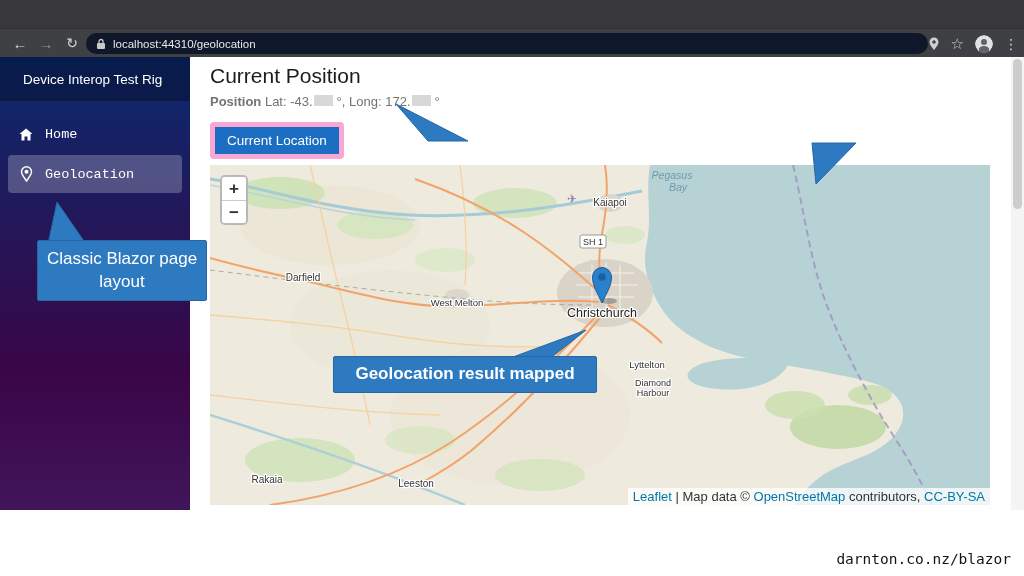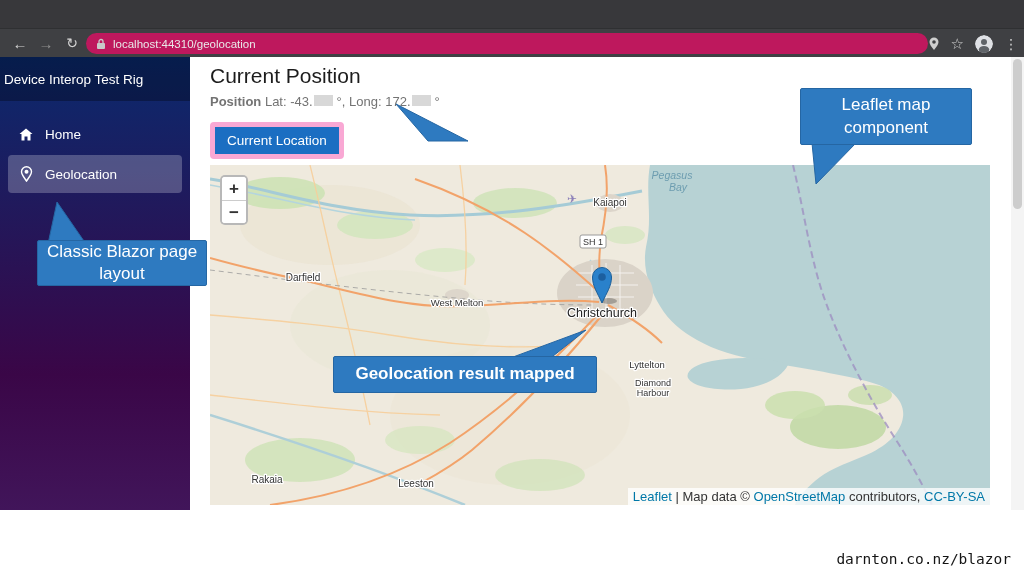--- a/index.html
+++ b/index.html
@@ -6,34 +6,34 @@
   body { font-family:"Liberation Sans",sans-serif; background:#fff; }
   .screen { position:relative; width:1024px; height:576px; background:#fff; overflow:hidden; }
 
   
   .tab-strip { position:absolute; left:0; top:0; width:1024px; height:28px; background:#38383b; }
   .toolbar { position:absolute; left:0; top:28px; width:1024px; height:29px; background:#3f4043; border-top:1px solid rgba(0,0,0,0.25); }
   .nav-btn { position:absolute; top:0; height:29px; width:24px; text-align:center; line-height:29px; color:#d4d4d4; font-size:15px; }
   .nav-btn.back { left:8px; }
   .nav-btn.fwd  { left:34px; color:#909090; }
   .nav-btn.reload { left:60px; font-size:14px; }
-  .omnibox { position:absolute; left:86px; top:4px; width:842px; height:21px; background:#be185d; border-radius:11px; display:flex; align-items:center; padding:0 10px; gap:7px; }
+  .omnibox { position:absolute; left:86px; top:4px; width:842px; height:21px; background:#0f172a; border-radius:11px; display:flex; align-items:center; padding:0 10px; gap:7px; }
   .omni-url { color:#e9e9e9; font-size:11.5px; white-space:nowrap; }
   .tb-right { position:absolute; right:6px; top:0; height:29px; display:flex; align-items:center; gap:11px; }
   .tb-icon { color:#cfcfcf; font-size:15px; line-height:1; display:flex; align-items:center; }
   .avatar-wrap { width:18px; height:18px; border-radius:50%; overflow:hidden; display:block; }
 
   
   .browser-page { position:absolute; left:0; top:57px; width:1024px; height:453px; background:#fff; }
 
   
   .sidebar { position:absolute; left:0; top:0; width:190px; height:453px;
              background:linear-gradient(180deg,#0a2a6e 0%,#3a0647 70%,#41155a 100%); }
-  .brand { height:44px; display:flex; align-items:center; padding-left:4px; color:#fff; font-size:13.5px; background:rgba(0,0,0,0.3); }
-  .nav { padding-top:12px; }
+  .brand { height:44px; display:flex; align-items:center; padding-left:23px; color:#fff; font-size:13.5px; background:rgba(0,0,0,0.3); }
+  .nav { padding-top:12px;font-family:Liberation Mono, monospace; }
   .nav-item { display:flex; align-items:center; height:38px; margin:2px 8px; padding-left:10px; color:#fff; font-size:13.5px; gap:11px; border-radius:4px; }
   .nav-item.active { background:rgba(255,255,255,0.24); }
   .nav-icon { width:16px; display:flex; justify-content:center; }
 
   
   .main { position:absolute; left:210px; top:0; width:780px; height:453px; }
   .page-title { margin-top:7px; font-size:21px; font-weight:400; color:#1c1c1c; }
   .pos-line { margin-top:6px; font-size:13px; color:#737373; }
   .pos-line b { font-weight:700; }
   .redacted { display:inline-block; width:19px; height:11px; background:#d8d8d8; margin:0 1px; }
@@ -54,21 +54,21 @@
   .scroll-thumb { position:absolute; left:2px; top:2px; width:9px; height:150px; background:#cdcdcd; border-radius:5px; }
 
   
   .callout-tails { position:absolute; left:0; top:0; z-index:50; pointer-events:none; }
   .tail { fill:#2e7ac0; stroke:#2566a3; stroke-width:1; }
   .callout { position:absolute; background:#2e7ac0; border:1px solid #2566a3; color:#fff;
              display:flex; align-items:center; justify-content:center; text-align:center;
              font-size:17px; line-height:1.32; border-radius:2px; z-index:51; padding:2px 8px; }
   #co1 { left:800px; top:88px;  width:172px; height:57px; }
   #co2 { left:406px; top:137px; width:280px; height:32px; }
-  #co3 { left:37px;  top:240px; width:170px; height:46px; }
+  #co3 { left:37px;  top:240px; width:170px; height:61px; }
   #co4 { left:333px; top:356px; width:264px; height:37px;font-weight:bold; }
 
   
   .footer { position:absolute; right:13px; bottom:9px; font-family:"DejaVu Sans Mono","Liberation Mono",monospace; font-size:14.5px; color:#141414; }
 </style>
 </head>
 <body>
 
 <div class="screen">
 
@@ -243,18 +243,17 @@
     </div>
   </div>
 
   <svg class="callout-tails" width="1024" height="576" viewBox="0 0 1024 576">
     <polygon class="tail" points="812,143 856,143 816,184"></polygon>
     <polygon class="tail" points="428,141 468,141 396,104"></polygon>
     <polygon class="tail" points="48,244 86,244 57,202"></polygon>
     <polygon class="tail" points="505,360 548,360 586,330"></polygon>
   </svg>
 
-  <div class="callout" id="co1">Leaflet map component</div>
   <div class="callout" id="co3">Classic Blazor page layout</div>
   <div class="callout" id="co4">Geolocation result mapped</div>
 
   <div class="footer">darnton.co.nz/blazor</div>
 </div>
 
 </body></html>

